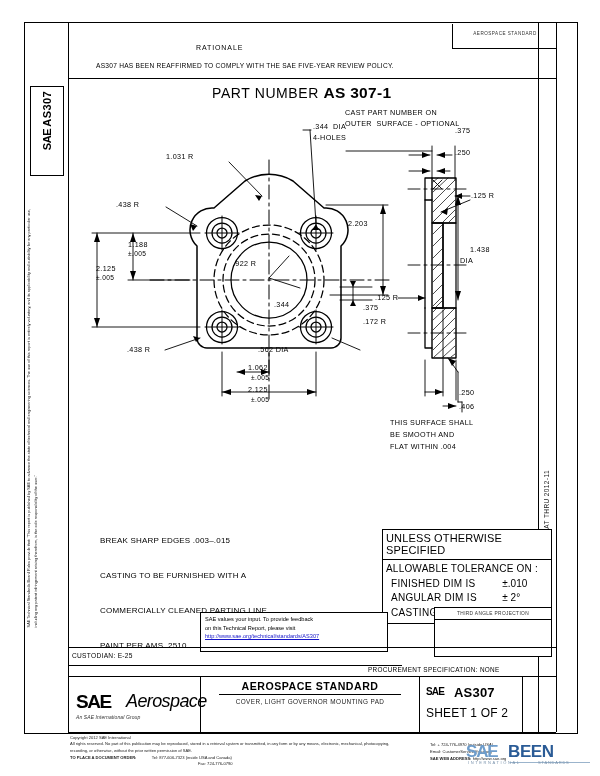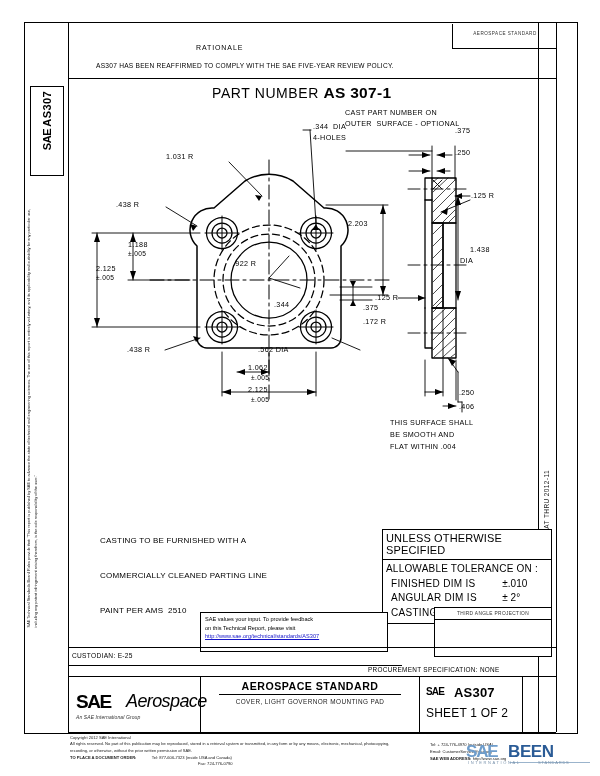--- a/index.html
+++ b/index.html
@@ -400,20 +400,21 @@
   <div class="dt" style="left:460px;top:256px;">DIA</div>
   <div class="dt" style="left:375px;top:293px;">.125 R</div>
   <div class="dt" style="left:459px;top:388px;">.250</div>
   <div class="dt" style="left:459px;top:402px;">.406</div>
 
   <div class="dt" style="left:390px;top:418px;">THIS SURFACE SHALL</div>
   <div class="dt" style="left:390px;top:430px;">BE SMOOTH AND</div>
   <div class="dt" style="left:390px;top:442px;">FLAT WITHIN .004</div>
 
   <div class="dt blk" style="left:100px;top:512px;font-size:8px;letter-spacing:.2px;">
+    <div>BREAK SHARP EDGES .003–.015</div>
     <div>CASTING TO BE FURNISHED WITH A</div>
     <div>COMMERCIALLY CLEANED PARTING LINE</div>
     <div>PAINT PER AMS  2510</div>
   </div>
 
   <div class="tol">
     <div class="tol-h">UNLESS OTHERWISE SPECIFIED</div>
     <div class="tol-b">
       <div class="tol-cap">ALLOWABLE TOLERANCE ON :</div>
       <div class="tol-row">

